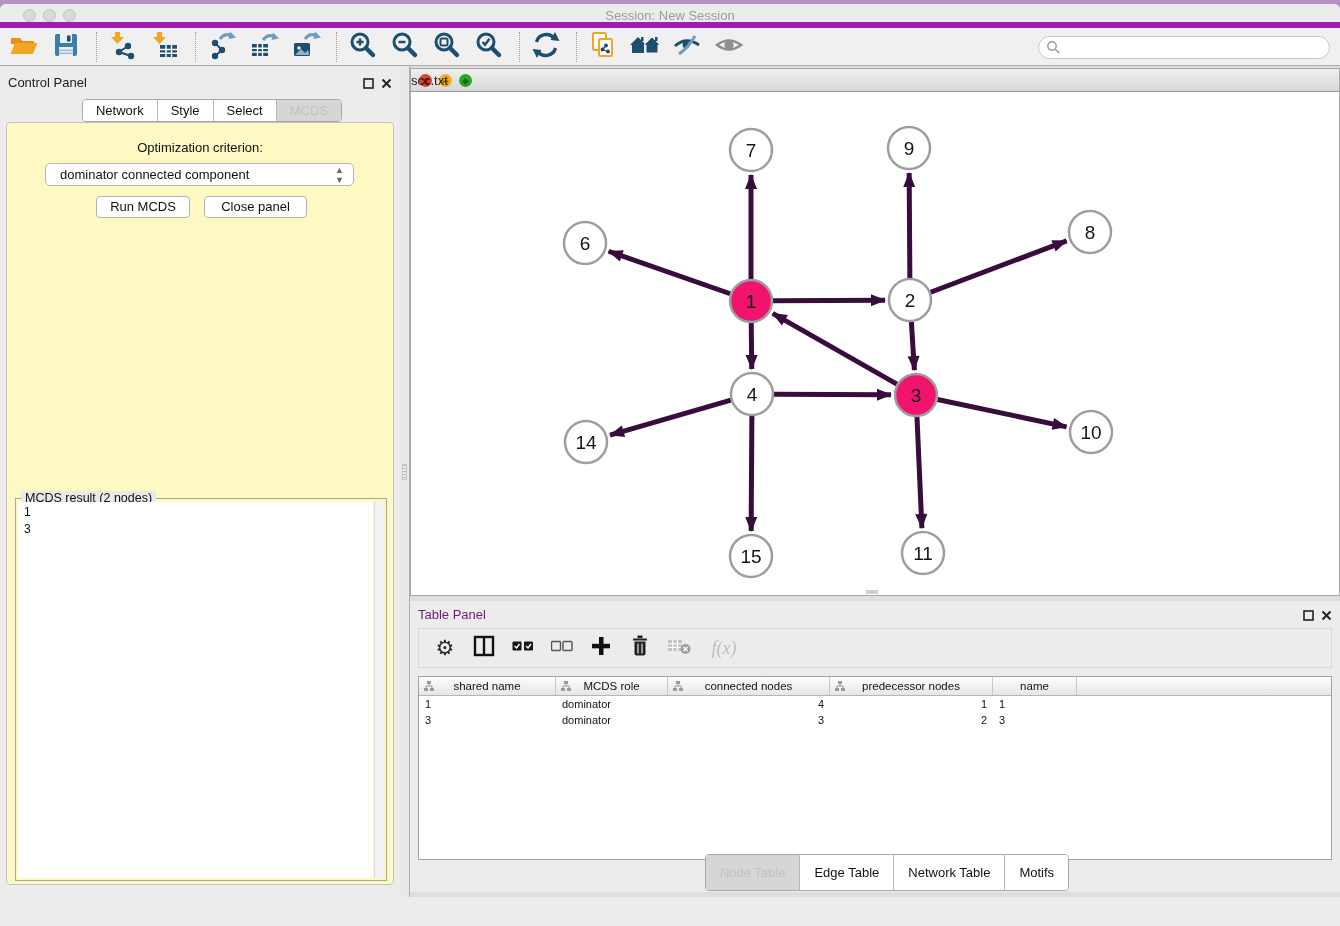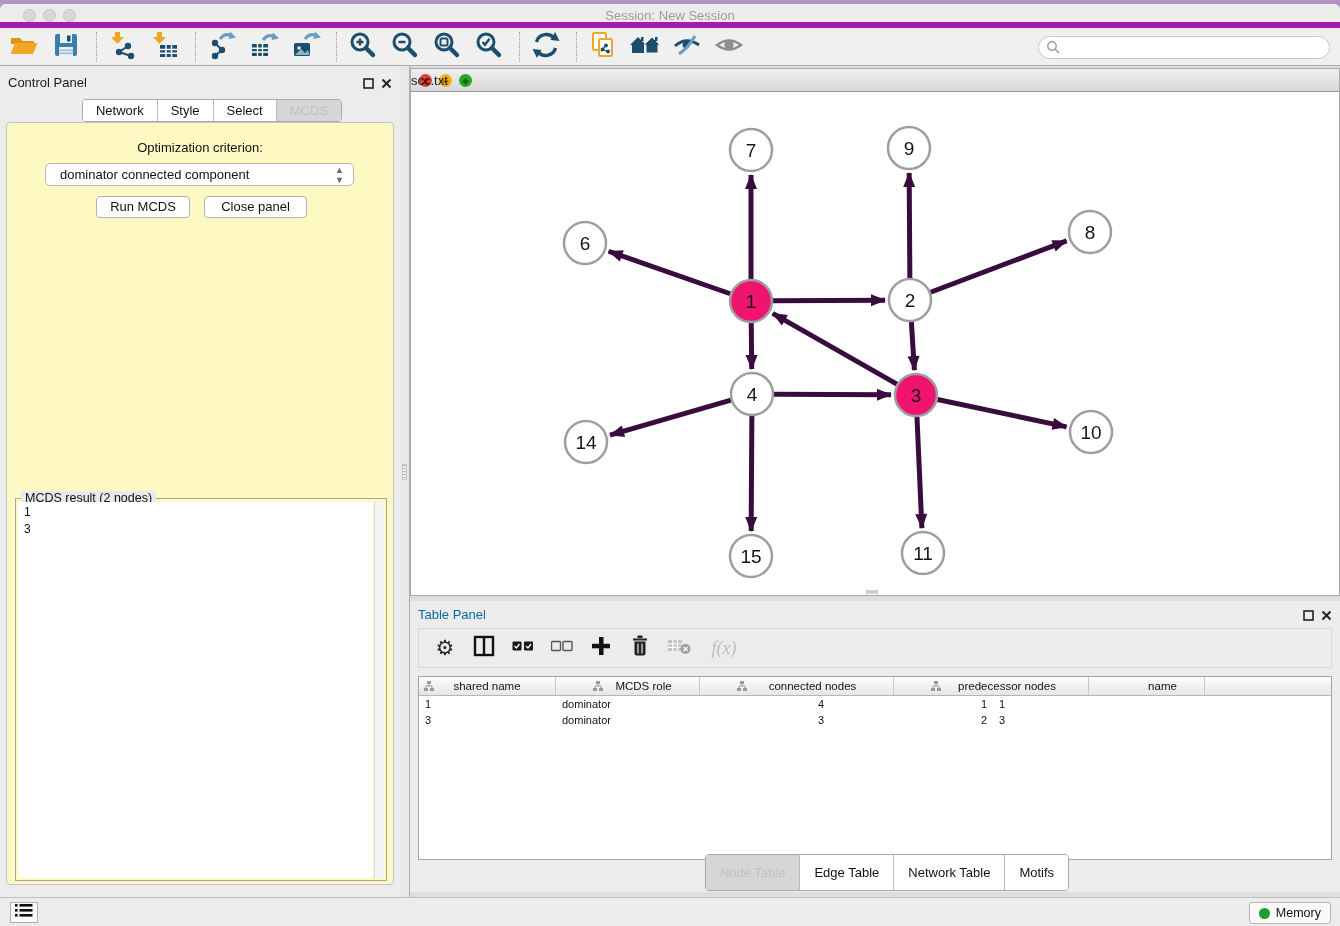--- a/index.html
+++ b/index.html
@@ -51,28 +51,28 @@
   .net-window { position:absolute; left:410px; top:2px; width:930px; height:528px; }
   .net-titlebar { position:absolute; left:0; top:0; width:100%; height:24px; background:linear-gradient(#efefef,#d8d8d8); border:1px solid #a8a8a8; border-bottom:1px solid #9a9a9a; }
   .traffic { position:absolute; top:5px; width:13px; height:13px; border-radius:50%; cursor:pointer; }
   .net-title { position:absolute; left:0; right:0; top:4px; text-align:left; font-size:13px; color:#1a1a1a; }
   .net-canvas { position:absolute; left:0; top:24px; width:930px; height:504px; background:#fff; border:1px solid #a8a8a8; border-top:none; cursor:default; }
   .canvas-handle { position:absolute; left:455px; bottom:1px; width:12px; height:4px; background:#cfcfcf; }
 
   
   .table-panel { position:absolute; left:410px; top:535px; width:930px; height:291px; background:#ececec; }
   .tp-header { position:absolute; left:0; top:0; width:100%; height:24px; }
-  .tp-title { position:absolute; left:8px; top:6px; font-size:13px; color:#0369a1; }
+  .tp-title { position:absolute; left:8px; top:6px; font-size:13px; color:#701a75; }
   .tp-toolbar { position:absolute; left:8px; top:27px; right:8px; height:40px; background:#ececec; border:1px solid #d9d9d9; display:flex; align-items:center; padding-left:14px; gap:15px; }
   .ticon { width:24px; height:24px; display:flex; align-items:center; justify-content:center; cursor:pointer; }
   .ticon.disabled { cursor:default; }
   .gear-glyph { font-size:21px; color:#2b2b2b; line-height:22px; }
   .fx-label { font-family:"Liberation Serif", serif; font-style:italic; font-size:18px; color:#bdbdbd; }
   .data-table { position:absolute; left:8px; top:75px; width:914px; height:184px; background:#fff; border:1px solid #a3a3a3; overflow:hidden; }
-  .thead { position:absolute; left:0; top:0; width:100%; height:19px; background:linear-gradient(#fdfdfd,#e6e6e6); border-bottom:1px solid #b6b6b6; display:flex;gap:32px; }
+  .thead { position:absolute; left:0; top:0; width:100%; height:19px; background:linear-gradient(#fdfdfd,#e6e6e6); border-bottom:1px solid #b6b6b6; display:flex; }
   .th { position:relative; height:100%; border-right:1px solid #c9c9c9; display:flex; align-items:center; justify-content:center; font-size:11.5px; color:#111; cursor:pointer; }
   .th .hicon { position:absolute; left:5px; top:4px; }
   .tr { position:absolute; left:0; width:100%; height:16px; display:flex; background:#fff; cursor:pointer; }
   .td { height:100%; font-size:11px; color:#111; padding:1px 6px; overflow:hidden; white-space:nowrap; }
   .bottom-tabs { position:absolute; left:0; bottom:1px; width:100%; display:flex; justify-content:center; }
   .bt-tab { padding:10px 14px; font-size:13px; }
 
   
   .status-bar { position:absolute; left:0; top:893px; width:100%; height:29px; background:#ececec; border-top:1px solid #bfbfbf; }
   .list-btn { position:absolute; left:10px; top:4px; width:28px; height:21px; background:#fafafa; border:1px solid #b0b0b0; display:flex; align-items:center; justify-content:center; cursor:pointer; }
@@ -537,31 +537,13 @@
         <div class="seg-group" id="bottom-tab-group">
             <div class="seg-tab bt-tab active">Node Table</div>
             <div class="seg-tab bt-tab">Edge Table</div>
             <div class="seg-tab bt-tab">Network Table</div>
             <div class="seg-tab bt-tab">Motifs</div>
           </div>
       </div>
     </div>
   </div>
 
-  <div class="status-bar">
-    <div class="list-btn">
-        <span><svg width="20" height="15" viewBox="0 0 20 15">
-            <g fill="#111">
-              <rect x="1" y="1" width="2.6" height="2.6"></rect>
-              <rect x="5.5" y="1" width="13" height="2.6"></rect>
-              <rect x="1" y="6" width="2.6" height="2.6"></rect>
-              <rect x="5.5" y="6" width="13" height="2.6"></rect>
-              <rect x="1" y="11" width="2.6" height="2.6"></rect>
-              <rect x="5.5" y="11" width="13" height="2.6"></rect>
-            </g>
-          </svg></span>
-      </div>
-    <div class="memory-btn">
-      <span class="mem-dot"></span>
-      <span>Memory</span>
-    </div>
-  </div>
 </div>
 
 </body></html>

